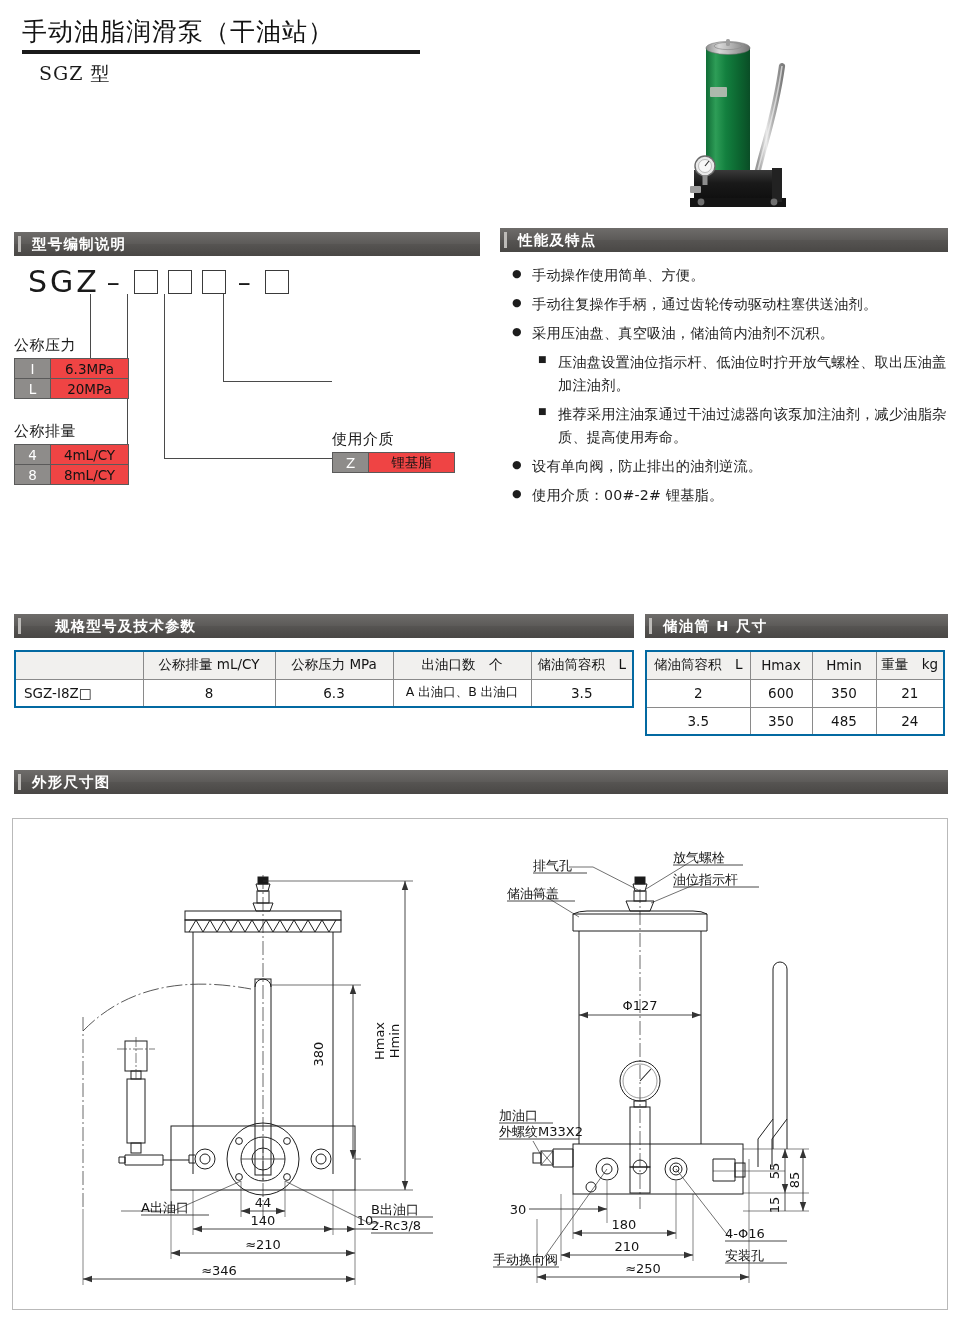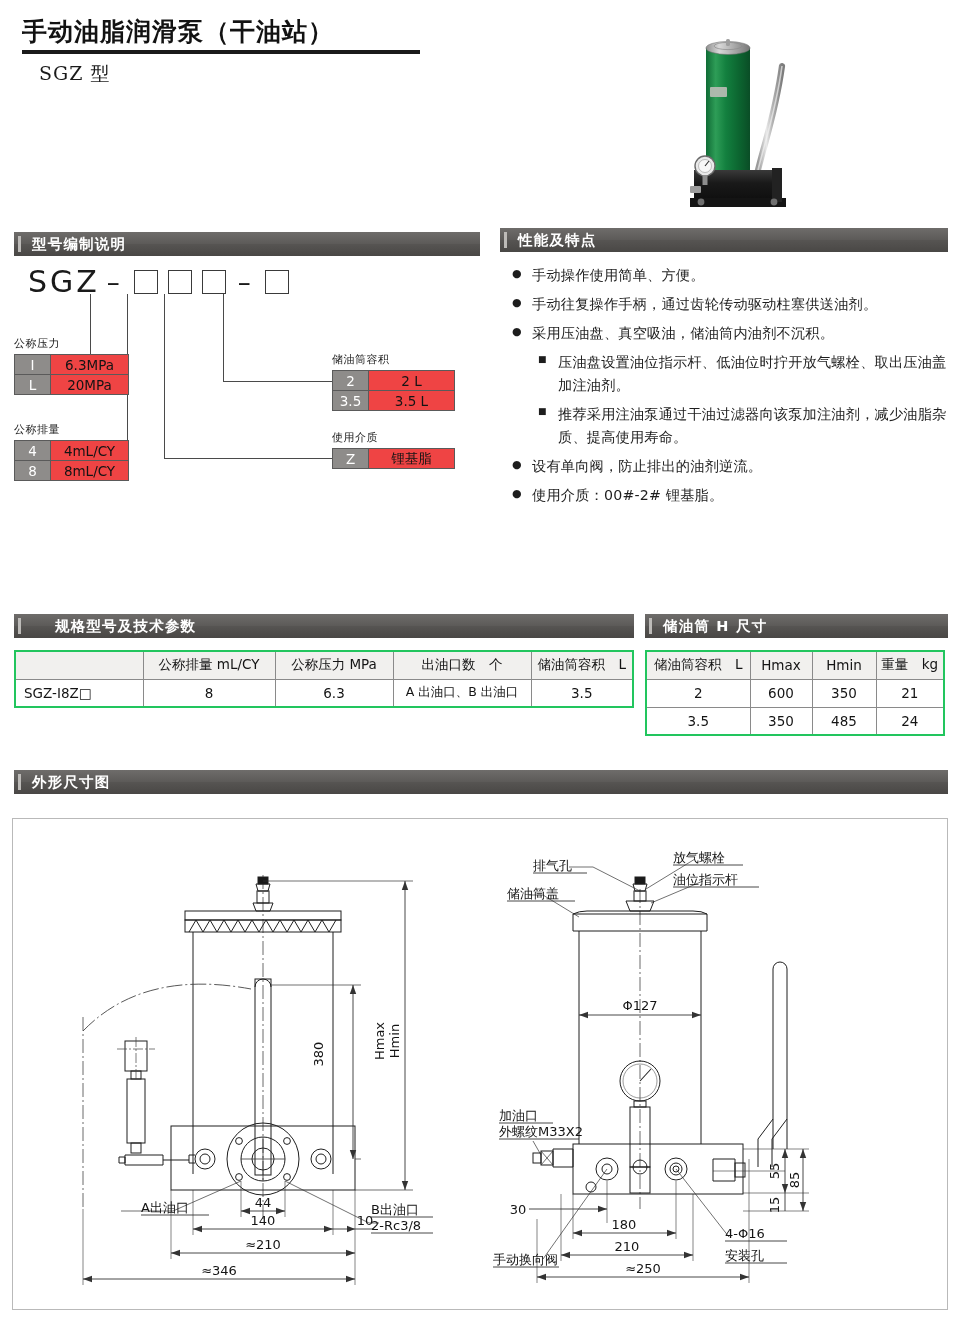--- a/index.html
+++ b/index.html
@@ -8,21 +8,21 @@
     background: #ffffff;
     font-family: "DejaVu Sans", "Liberation Sans", sans-serif;
     color: #1a1a1a;
     position: relative;
     overflow: hidden;
   }
 
   
   .title-wrap { position: absolute; left: 22px; top: 18px; }
   .main-title {
-    font-size: 25px; font-weight: bold; letter-spacing: 1px;
+    font-size: 25px; font-weight: normal; letter-spacing: 1px;
     color: #121212; line-height: 1.15;
   }
   .title-rule { width: 398px; height: 4px; background: #1a1a1a; margin-top: 3px; }
   .sub-title {
     font-family: "DejaVu Serif", "Liberation Serif", serif;
     font-size: 19px; margin-top: 7px; margin-left: 17px; color: #1a1a1a;
     letter-spacing: 1px;
   }
 
   
@@ -56,21 +56,21 @@
   .code-box {
     display: inline-block; width: 24px; height: 24px;
     border: 1.6px solid #3a3a3a; background: #fff; margin: 0 5px;
   }
   .leader { position: absolute; background: #4a4a4a; }
   .leader.v { width: 1.3px; }
   .leader.h { height: 1.3px; }
 
   
   .legend { position: absolute; }
-  .legend-title { font-size: 11px; color: #1a1a1a; margin-bottom: 3px; letter-spacing: 0.5px; }
+  .legend-title { font-size: 15px; color: #1a1a1a; margin-bottom: 3px; letter-spacing: 0.5px; }
   .legend table { border-collapse: collapse; }
   .legend td {
     border: 1px solid #5a5a5a; height: 20px; font-size: 13.5px;
     text-align: center; padding: 0 4px; background: #ef4444; color: #141414;
   }
   .legend td.key {
     background: #8e8c8a; color: #ffffff; width: 36px; font-weight: normal;
   }
   .legend td.val { width: 78px; }
   .legend.wide td.val { width: 86px; }
@@ -91,21 +91,21 @@
   .feat-li .txt { flex: 1; }
 
   
   .tbl { border-collapse: collapse; font-size: 13.5px; }
   .tbl td, .tbl th {
     border: 1px solid #8a8a8a; text-align: center; color: #141414;
     font-weight: normal; padding: 3px 4px;
   }
   .tbl thead td { background: #f1f0ee; height: 28px; }
   .tbl tbody td { height: 28px; background: #fff; }
-  .tbl { border: 2px solid #22c55e; }
+  .tbl { border: 2px solid #0369a1; }
 
   .spec-wrap { position: absolute; left: 14px; top: 650px; width: 620px; }
   .spec-wrap .tbl { width: 620px; }
   .hdim-wrap { position: absolute; left: 645px; top: 650px; width: 300px; }
   .hdim-wrap .tbl { width: 300px; }
 
   
   .draw-frame {
     position: absolute; left: 12px; top: 818px; width: 936px; height: 492px;
     border: 1px solid #b9b9b9; background: #fff;
@@ -242,35 +242,20 @@
         <td class="val">4mL/CY</td>
       </tr>
       <tr>
         <td class="key">8</td>
         <td class="val">8mL/CY</td>
       </tr>
     </tbody>
       </table>
   </div>
 
-  <div class="legend wide" style="left:318px; top:94px;">
-    <div class="legend-title">储油筒容积</div>
-    <table>
-      <tbody>
-          <tr>
-        <td class="key">2</td>
-        <td class="val">2 L</td>
-      </tr>
-      <tr>
-        <td class="key">3.5</td>
-        <td class="val">3.5 L</td>
-      </tr>
-    </tbody>
-      </table>
-  </div>
 
   <div class="legend wide" style="left:318px; top:172px;">
     <div class="legend-title">使用介质</div>
     <table>
       <tbody>
           <tr>
         <td class="key">Z</td>
         <td class="val">锂基脂</td>
       </tr>
     </tbody>

